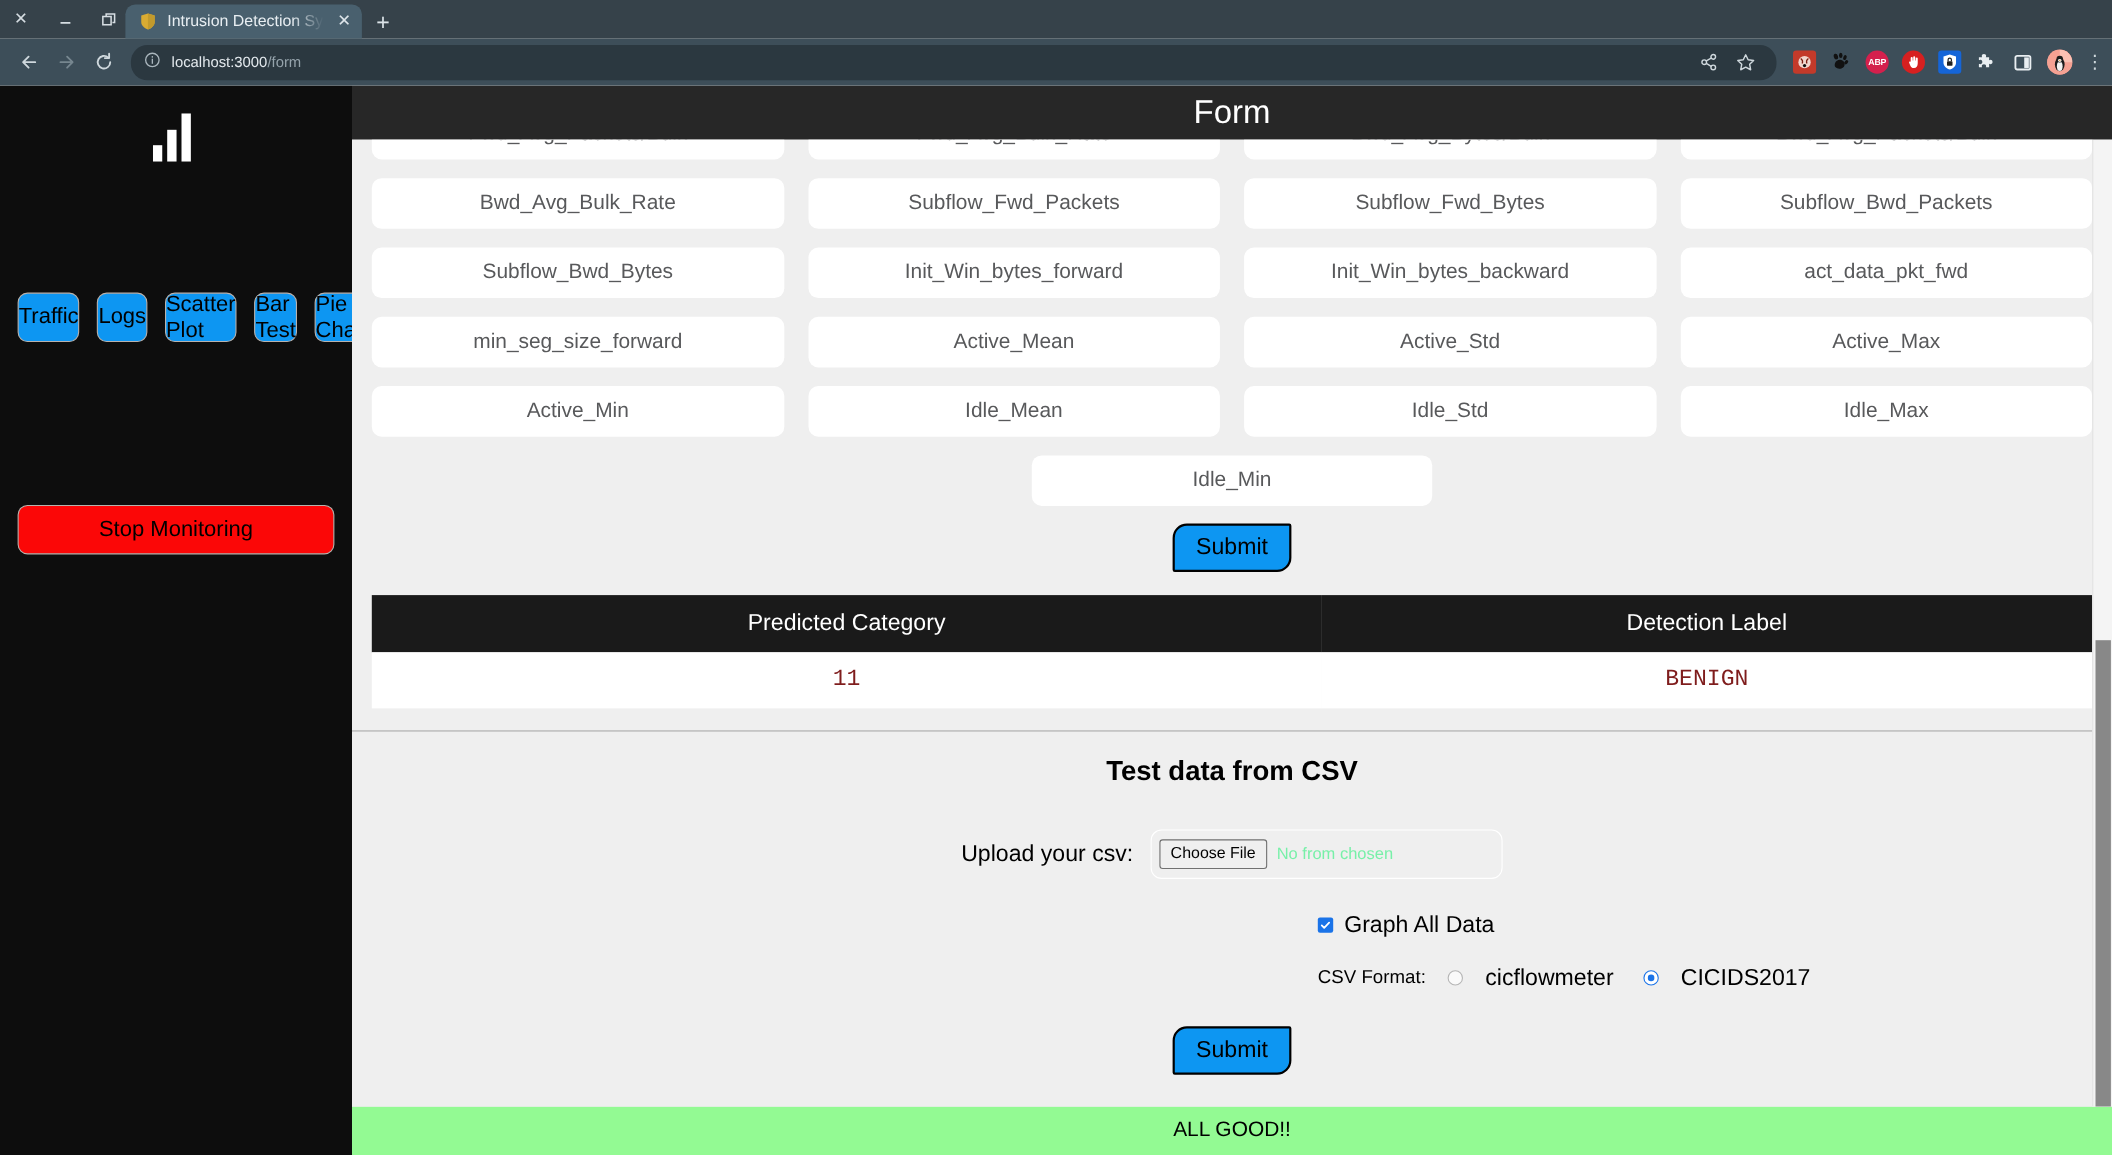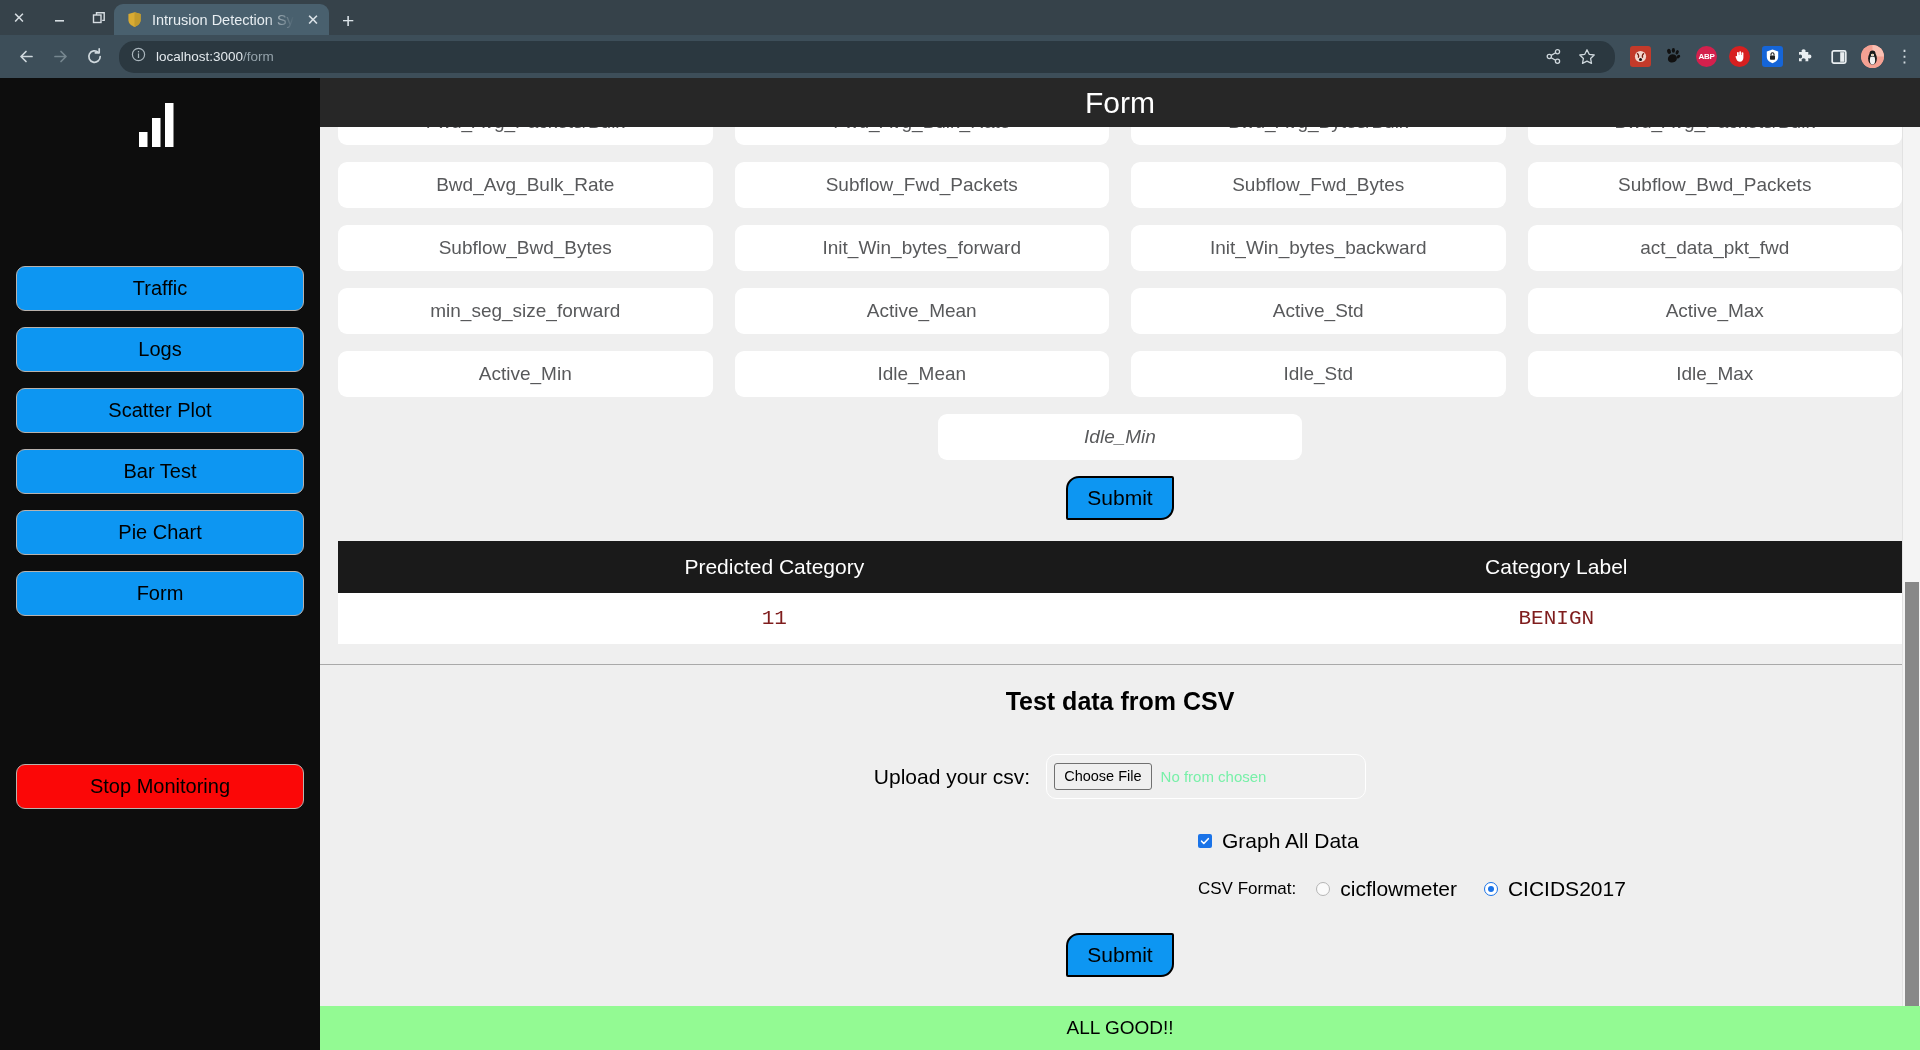--- a/index.html
+++ b/index.html
@@ -76,21 +76,21 @@
   .dots { color: #cfd8dd; font-size: 17px; line-height: .55; letter-spacing: 0; width: 14px; text-align: center; }
 
   
   .app { flex: 1 1 auto; display: flex; min-height: 0; position: relative; background: #efefef; }
 
   .sidebar {
     width: 320px; flex: 0 0 320px; background: #0d0d0d;
     display: flex; flex-direction: column; align-items: center;
   }
   .logo { margin-top: 17px; height: 52px; display: flex; align-items: flex-end; justify-content: center; }
-  .navlist { width: 100%; padding: 0 16px; margin-top: 119px; display: flex; flex-direction: column; gap: 16px; }
+  .navlist { width: 100%; padding: 0 16px; margin-top: 119px; display: flex; flex-direction: row; gap: 16px; }
   .navbtn-main {
     height: 45px; background: #0d96f2; border: 1px solid #b9b2ad; border-radius: 9px;
     color: #000; font-size: 20px; font-family: "Liberation Sans", sans-serif;
     display: flex; align-items: center; justify-content: center; width: 100%;
   }
   .stopwrap { width: 100%; padding: 0 16px; margin-top: 148px; }
   .stopbtn {
     height: 45px; background: #fb0707; border: 1px solid #b9b2ad; border-radius: 9px;
     color: #000; font-size: 20px; width: 100%;
     display: flex; align-items: center; justify-content: center;
@@ -109,21 +109,21 @@
     display: grid; grid-template-columns: repeat(4, 1fr);
     gap: 17px 22px; padding: 0 18px; margin-top: -28px;
   }
   .finput {
     height: 46px; background: #fff; border: none; border-radius: 9px;
     text-align: center; color: #58595b; font-size: 19px;
     font-family: "Liberation Sans", sans-serif; outline: none; width: 100%;
   }
   .finput::placeholder { color: #58595b; opacity: 1; }
   .lastrow { display: flex; justify-content: center; margin-top: 17px; padding: 0 18px; }
-  .lastrow .finput { width: 364px; font-style: italic; }
+  .lastrow .finput { width: 364px; }
 
   .submitwrap { display: flex; justify-content: center; margin-top: 16px; }
   .submitbtn {
     background: #0d96f2; border: 2.5px solid #000;
     border-radius: 13px 2px 13px 2px;
     color: #000; font-size: 21px; padding: 9px 19px 10px; line-height: 1;
     font-family: "Liberation Sans", sans-serif;
   }
 
   .restable { margin: 21px 18px 0; width: calc(100% - 36px); border-collapse: collapse; }
@@ -162,21 +162,21 @@
 
   .fmtrow { display: flex; align-items: center; margin-top: 24px; padding-left: 866px; }
   .fmtlabel { font-size: 17px; color: #000; margin-right: 20px; }
   .radio { width: 14px; height: 14px; flex: 0 0 14px; border-radius: 50%; }
   .radio.off { border: 1.5px solid #b5b5b5; background: #fafafa; }
   .radio.on {
     border: 1.5px solid #1a73e8; background: #fff;
     display: flex; align-items: center; justify-content: center;
   }
   .radio.on i { width: 6px; height: 6px; border-radius: 50%; background: #1a73e8; display: block; }
-  .radlabel { font-size: 21px; color: #000; margin-left: 10px; margin-right: 27px; }
+  .radlabel { font-size: 21px; color: #000; margin-left: 20px; margin-right: 27px; }
 
   .submit2 { display: flex; justify-content: center; margin-top: 32px; }
 
   .vscroll {
     position: absolute; right: 0; top: 0; width: 18px; height: 100%;
     background: #f4f4f4; border-left: 1px solid #e2e2e2;
   }
   .vthumb { position: absolute; left: 2px; width: 14px; background: #888; border-radius: 0; }
 
   .statusbar {
@@ -390,21 +390,21 @@
         </div>
 
         <div class="submitwrap">
           <button class="submitbtn">Submit</button>
         </div>
 
         <table class="restable">
           <thead>
             <tr>
               <th>Predicted Category</th>
-              <th>Category Label</th>
+              <th>Detection Label</th>
             </tr>
           </thead>
           <tbody>
             <tr>
               <td>11</td>
               <td>BENIGN</td>
             </tr>
           </tbody>
         </table>
 

